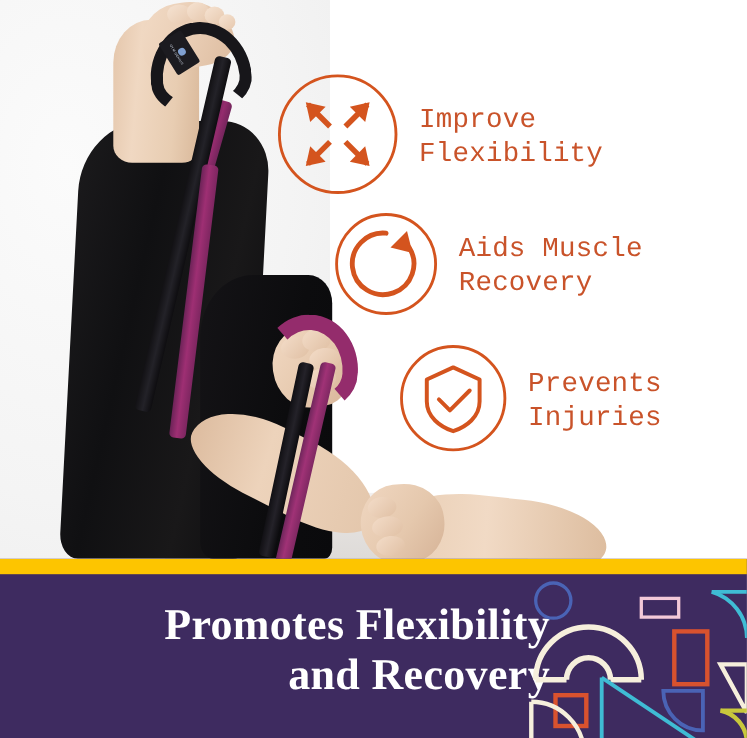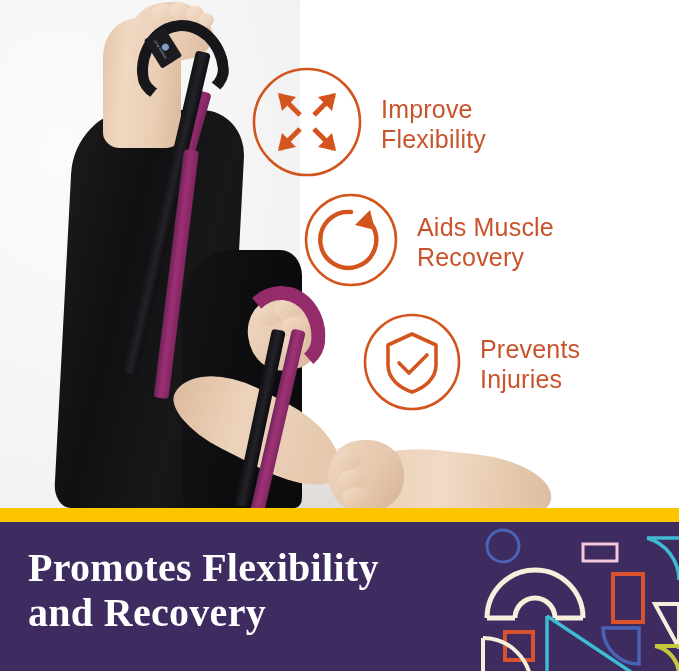--- a/index.html
+++ b/index.html
@@ -239,21 +239,21 @@
     display: flex;
     align-items: center;
   }
   .feature-icon {
     flex: 0 0 auto;
     display: block;
   }
   .feature-label {
     margin-left: 18px;
     color: #c9532a;
-    font-family: Liberation Sans, sans-serif;
+    font-family: Liberation Mono, monospace;
     font-size: 25px;
     line-height: 1.22;
     white-space: pre-line;
     letter-spacing: .2px;
   }
   #feature-0 { left: 251px; top: 66px; }
   #feature-1 { left: 303px; top: 192px; }
   #feature-2 { left: 362px; top: 312px; }
 
   
@@ -269,29 +269,28 @@
     position: absolute;
     left: 0; top: 0;
     width: 679px;
     height: 14px;
     background: #fdc500;
   }
   #banner-headline {
     position: absolute;
     left: 0; top: 38px;
     width: 500px;
-    text-align: left;
+    text-align: right;
     color: #ffffff;
     font-family: "Liberation Serif", serif;
     font-size: 40px;
     font-weight: 700;
     line-height: 1.12;
     white-space: pre-line;
     letter-spacing: .3px;
-    padding-left: 28px;
   }
   #banner-decor {
     position: absolute;
     right: 0; top: 14px;
     width: 200px;
     height: 149px;
   }
 </style>
 </head>
 <body>

